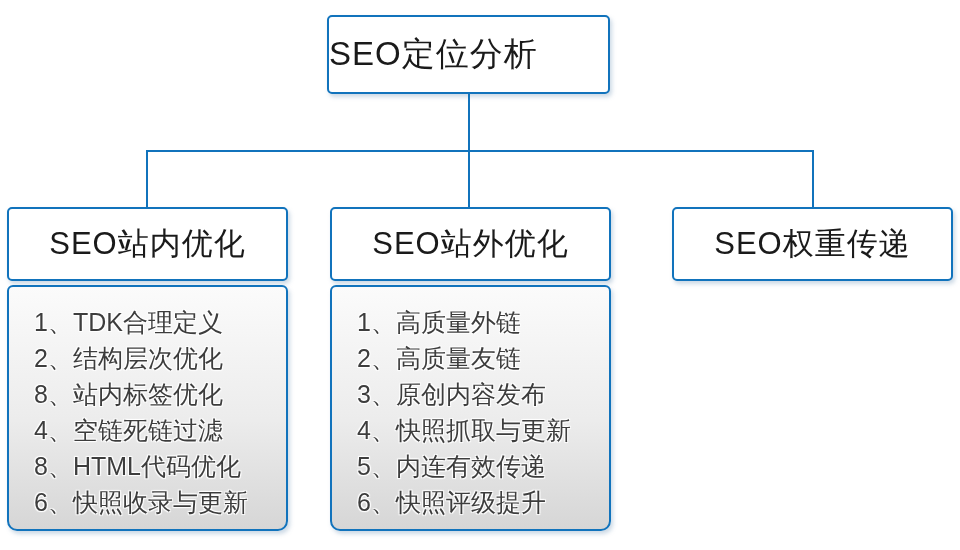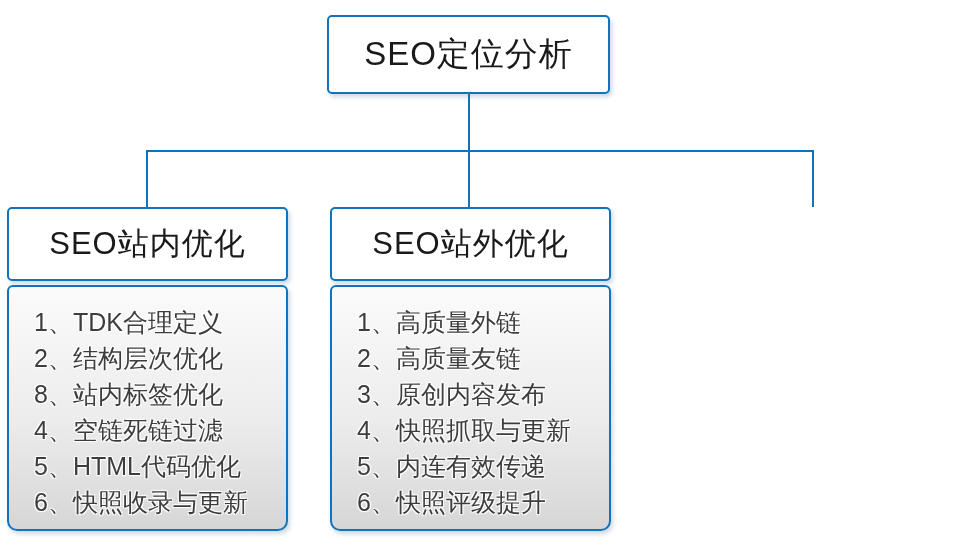--- a/index.html
+++ b/index.html
@@ -28,21 +28,20 @@
     left: 327px;
     top: 15px;
     width: 283px;
     height: 79px;
     box-sizing: border-box;
     border: 2px solid #1173bc;
     border-radius: 5px;
     background: #ffffff;
     display: flex;
     align-items: center;
-    justify-content: center;
     font-size: 33px;
     color: #1a1a1a;
     letter-spacing: 1px;
     box-shadow: 2px 3px 4px rgba(110, 145, 180, 0.35);
   }
   .column {
     position: absolute;
     top: 207px;
     width: 281px;
   }
@@ -110,35 +109,38 @@
 
   <div class="column col-1">
     <div class="header-box">
       <span>SEO站内优化</span>
     </div>
     <div class="list-box">
       <div class="list-item">1、TDK合理定义</div>
       <div class="list-item">2、结构层次优化</div>
       <div class="list-item">8、站内标签优化</div>
       <div class="list-item">4、空链死链过滤</div>
-      <div class="list-item">5、HTML代码优化</div>
+      <div class="list-item">8、HTML代码优化</div>
       <div class="list-item">6、快照收录与更新</div>
     </div>
   </div>
 
   <div class="column col-2">
     <div class="header-box">
       <span>SEO站外优化</span>
     </div>
     <div class="list-box">
       <div class="list-item">1、高质量外链</div>
       <div class="list-item">2、高质量友链</div>
       <div class="list-item">3、原创内容发布</div>
       <div class="list-item">4、快照抓取与更新</div>
       <div class="list-item">5、内连有效传递</div>
       <div class="list-item">6、快照评级提升</div>
     </div>
   </div>
 
   <div class="column col-3">
+    <div class="header-box">
+      <span>SEO权重传递</span>
+    </div>
   </div>
 
 </div>
 
 </body></html>

